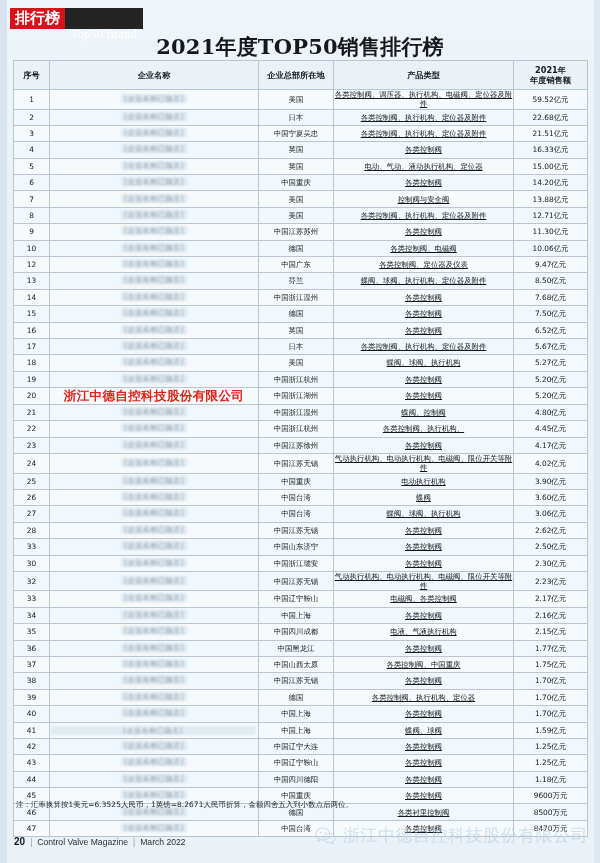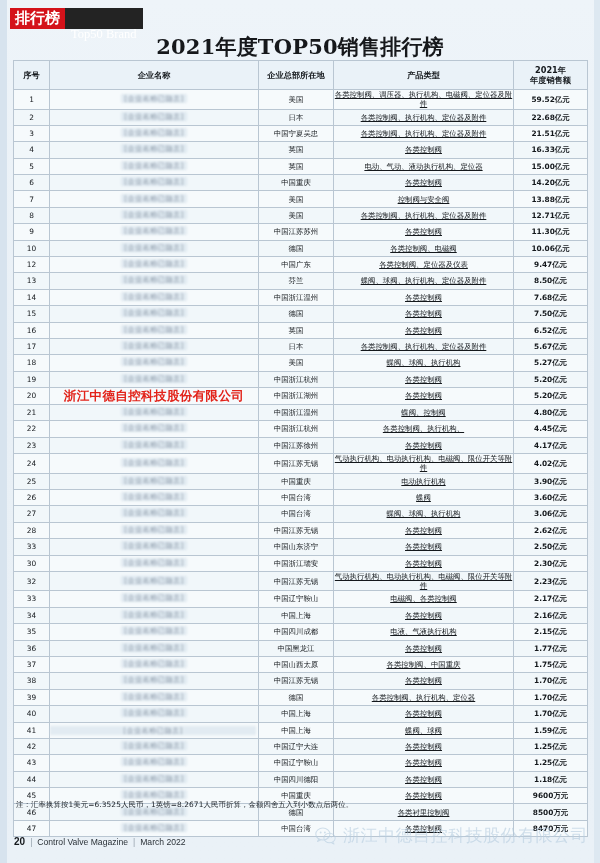--- a/index.html
+++ b/index.html
@@ -115,21 +115,21 @@
 
   col.c-rank { width: 36px; }
   col.c-name { width: 209px; }
   col.c-loc  { width: 75px; }
   col.c-prod { width: 180px; }
   col.c-sale { width: 74px; }
 
   td.rank-num { font-size: 8px; }
   td.loc { font-size: 8px; }
   td.prod { font-size: 8px; text-decoration: underline; }
-  td.sale { font-size: 8.2px; font-weight: bold; }
+  td.sale { font-size: 8.2px; }
   td.name { padding: 1px 4px; }
 
   
   .redact {
     display: inline-block;
     color: rgba(60,80,100,0.55);
     background: rgba(210,222,233,0.55);
     font-size: 7.2px;
     letter-spacing: 0.4px;
     padding: 0 3px;

